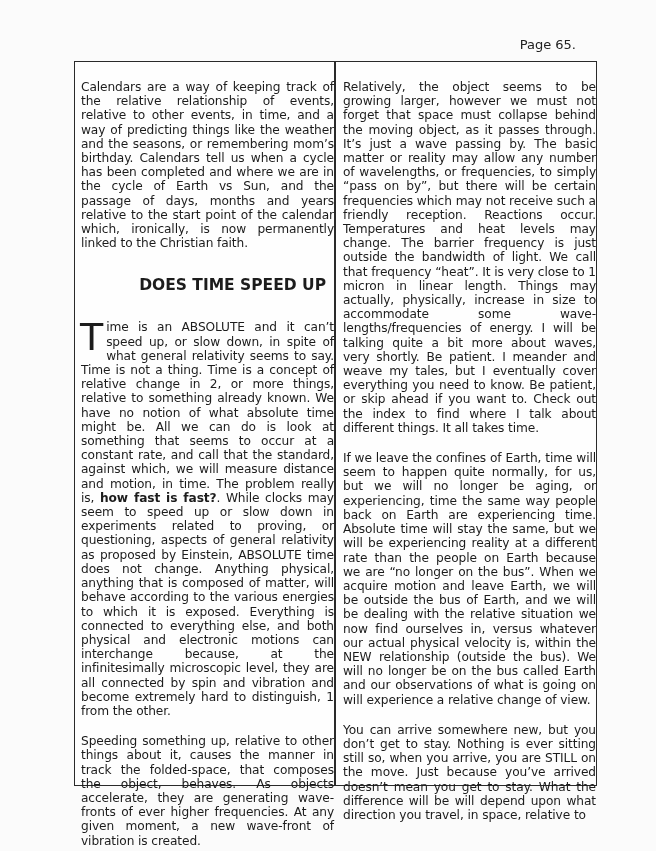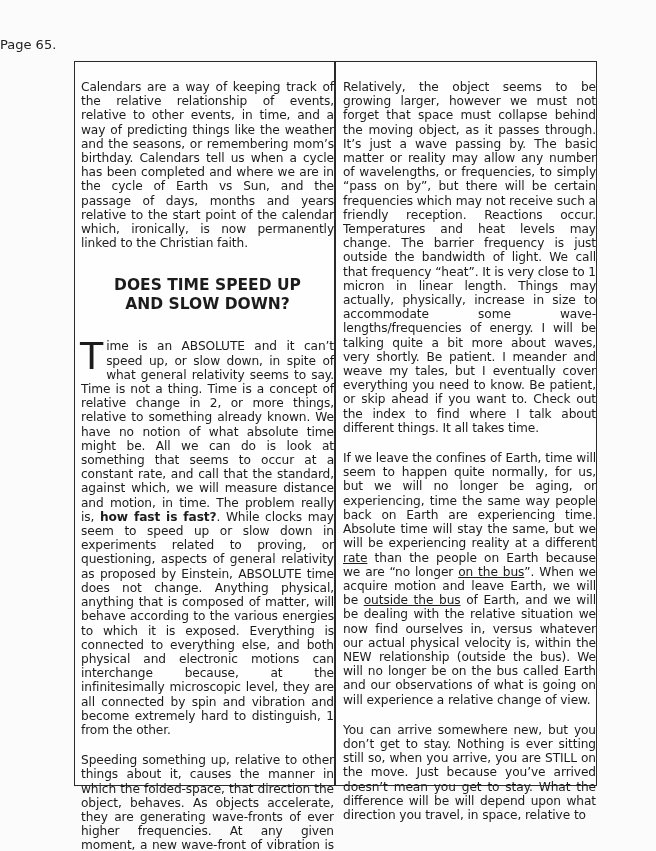--- a/index.html
+++ b/index.html
@@ -13,21 +13,21 @@
     position: relative;
     overflow: hidden;
     font-family: "DejaVu Sans", "Liberation Sans", sans-serif;
     color: #1c1c1c;
   }
   .page-header {
     position: absolute;
     top: 37px;
     left: 0;
     width: 576px;
-    text-align: left;
+    text-align: right;
     font-size: 13px;
     color: #222;
   }
   .frame {
     position: absolute;
     top: 61px;
     left: 74px;
     width: 523px;
     height: 725px;
     border: 1.5px solid #2a2a2a;
@@ -53,50 +53,49 @@
   }
   .col.left { left: 81px; }
   .col.right { left: 343px; }
   .col p {
     margin: 16px 0 14px 0;
   }
   .heading {
     font-weight: bold;
     font-size: 15.5px;
     line-height: 19px;
-    text-align: center;
-    margin: 26px 0 25px 0;
+    text-align: right;
+    margin: 26px 8px 25px 0;
     letter-spacing: 0;
   }
   .dropcap {
     float: left;
     font-size: 38px;
     line-height: 30px;
     margin: 2px 3px 0 -1px;
     font-family: "DejaVu Sans", sans-serif;
     font-weight: normal;
   }
-  .u { text-decoration: underline; }
+  .u { }
   .b { font-weight: bold; }
 </style>
 </head>
 <body>
 
 <div class="page-header">Page 65.</div>
 
 <div class="frame"></div>
 <div class="divider"></div>
 
 <div class="col left">
   <p>Calendars are a way of keeping track of the relative relationship of events, relative to other events, in time, and a way of predicting things like the weather and the seasons, or remembering mom’s birthday. Calendars  tell us when a cycle has been completed and where we are in the cycle of Earth vs Sun, and the passage of days, months and years relative to the start point of the calendar which, ironically, is now permanently linked to the Christian faith.</p>
   <div class="heading">
     <span>DOES TIME SPEED UP</span><br>
-    <span>AND SLOW DOWN?</span>
   </div>
   <p><span class="dropcap">T</span><span>ime is an ABSOLUTE and it can’t speed up, or slow down, in spite of what general relativity seems to say.  Time is not a thing.  Time is a concept of relative change in 2, or more things, relative to something already known.  We have no notion of what absolute time might be.  All we can do is look at something that seems to occur at a constant rate, and call that the standard, against which, we will measure distance and motion, in time.  The problem really is, </span><span class="b">how fast  is fast?</span><span>.  While clocks may seem to speed up or slow down in experiments related to proving, or questioning, aspects of general relativity as proposed by Einstein, ABSOLUTE time does not change.  Anything physical, anything that is composed of matter, will behave according to the various energies to which it is exposed.  Everything is connected to everything else, and both physical and electronic motions can interchange because, at the infinitesimally microscopic level, they are all connected by spin and vibration and become extremely hard to distinguish, 1 from the other.</span></p>
-  <p>Speeding something up, relative to other things about it, causes the manner in which the folded-space, that direction the object, behaves.  As objects accelerate, they are generating wave-fronts of ever higher frequencies.  At any given moment, a new wave-front of  vibration is created.</p>
+  <p>Speeding something up, relative to other things about it, causes the manner in track the folded-space, that composes the object, behaves.  As objects accelerate, they are generating wave-fronts of ever higher frequencies.  At any given moment, a new wave-front of  vibration is created.</p>
 </div>
 
 <div class="col right">
   <p>Relatively, the object seems to be growing larger, however we must not forget that space must collapse behind the moving object, as it passes through.  It’s just a wave passing by.  The basic matter or reality may allow any number of wavelengths, or frequencies, to simply “pass on by”, but  there will be certain frequencies which may not receive such a friendly reception.  Reactions occur.  Temperatures and heat levels may change.  The barrier frequency is just outside the bandwidth of light.  We call that frequency “heat”.  It is very close to 1 micron in linear length.  Things may actually, physically, increase in size to accommodate some wave-lengths/frequencies of energy. I will be talking quite a bit more about waves, very shortly.  Be patient.  I meander and weave my tales, but I eventually cover everything you need to know.  Be patient, or skip ahead if you want to. Check out the index  to find where I talk about different things.  It all takes time.</p>
   <p><span>If we leave the confines of Earth, time will seem to happen quite normally, for us, but we will no longer be aging, or  experiencing, time the same way people back on Earth are experiencing time.  Absolute time will stay the same, but we will be experiencing reality at a different </span><span class="u">rate</span><span> than the people on Earth because we are “no longer </span><span class="u">on the bus</span><span>”.  When we acquire motion and leave Earth, we will be </span><span class="u">outside the bus</span><span> of Earth, and we will be dealing with the relative situation we now find ourselves  in, versus whatever our actual physical velocity is, within the NEW relationship (outside the bus).  We will no longer be on the bus called Earth and our observations of what is going on will experience a relative change of view.</span></p>
   <p>You can arrive somewhere new, but you don’t get to stay.  Nothing is ever  sitting still so, when you arrive, you are STILL on the move.  Just because you’ve arrived doesn’t  mean you get to stay.  What  the difference will be will depend upon what direction you travel, in space, relative to</p>
 </div>
 
 </body></html>

